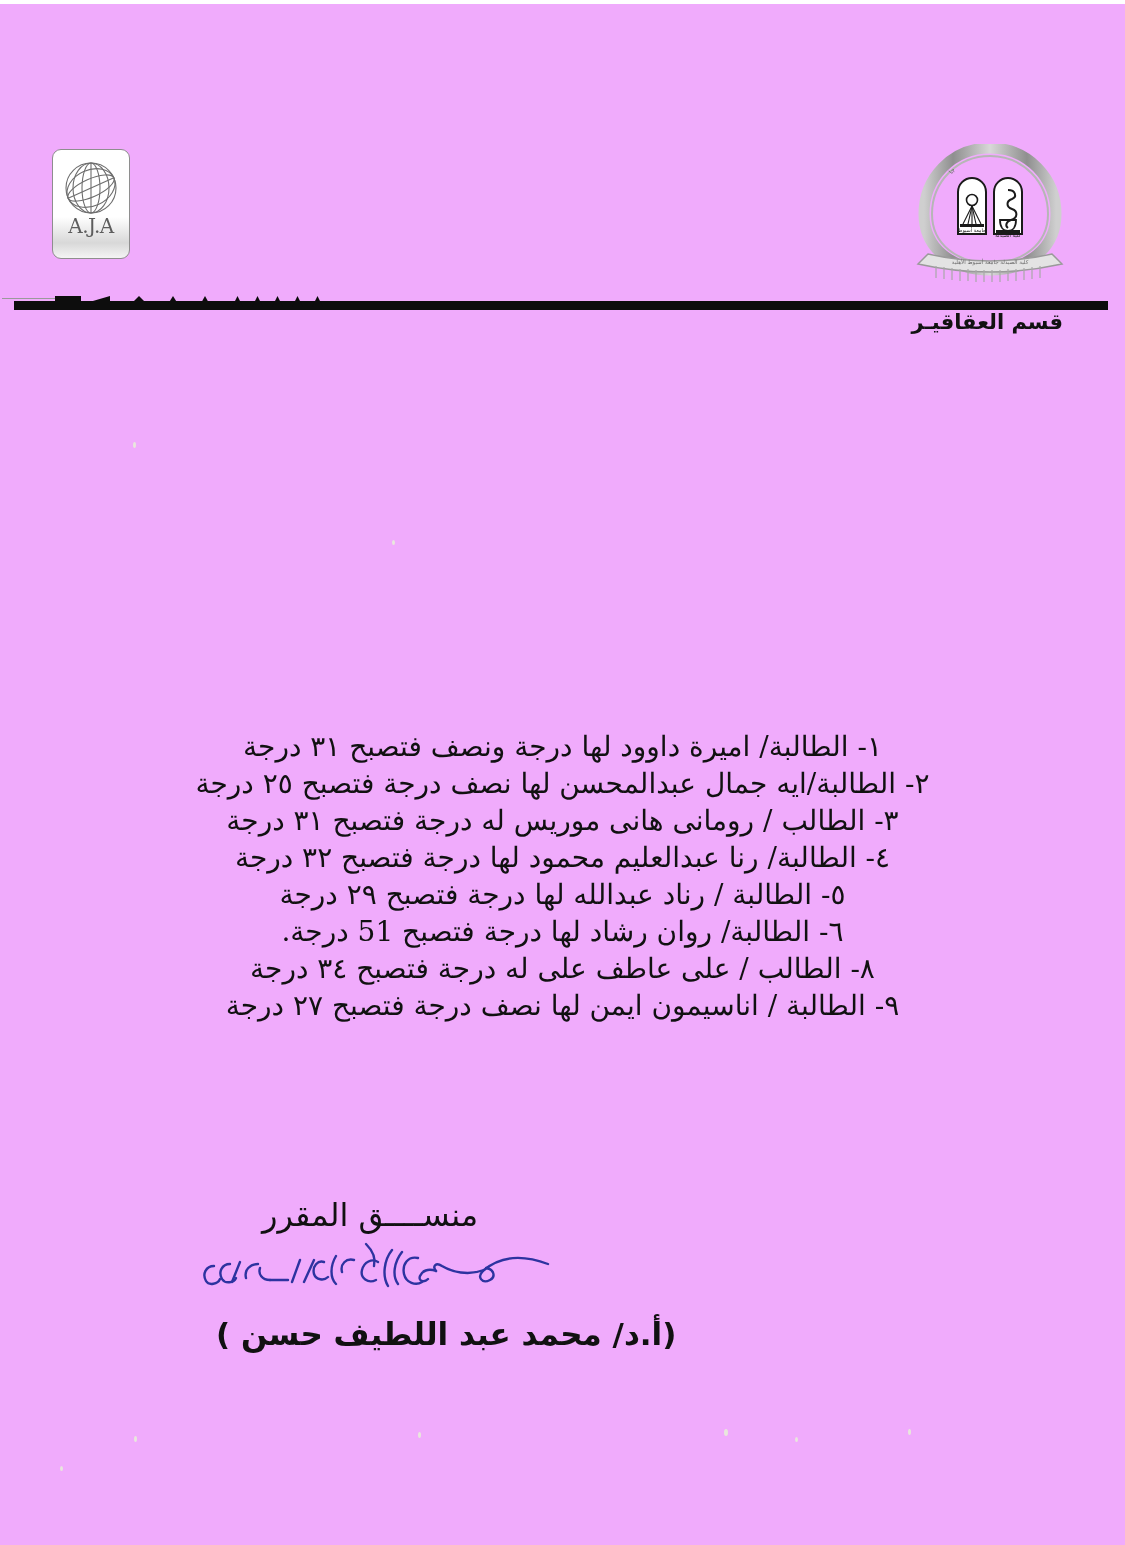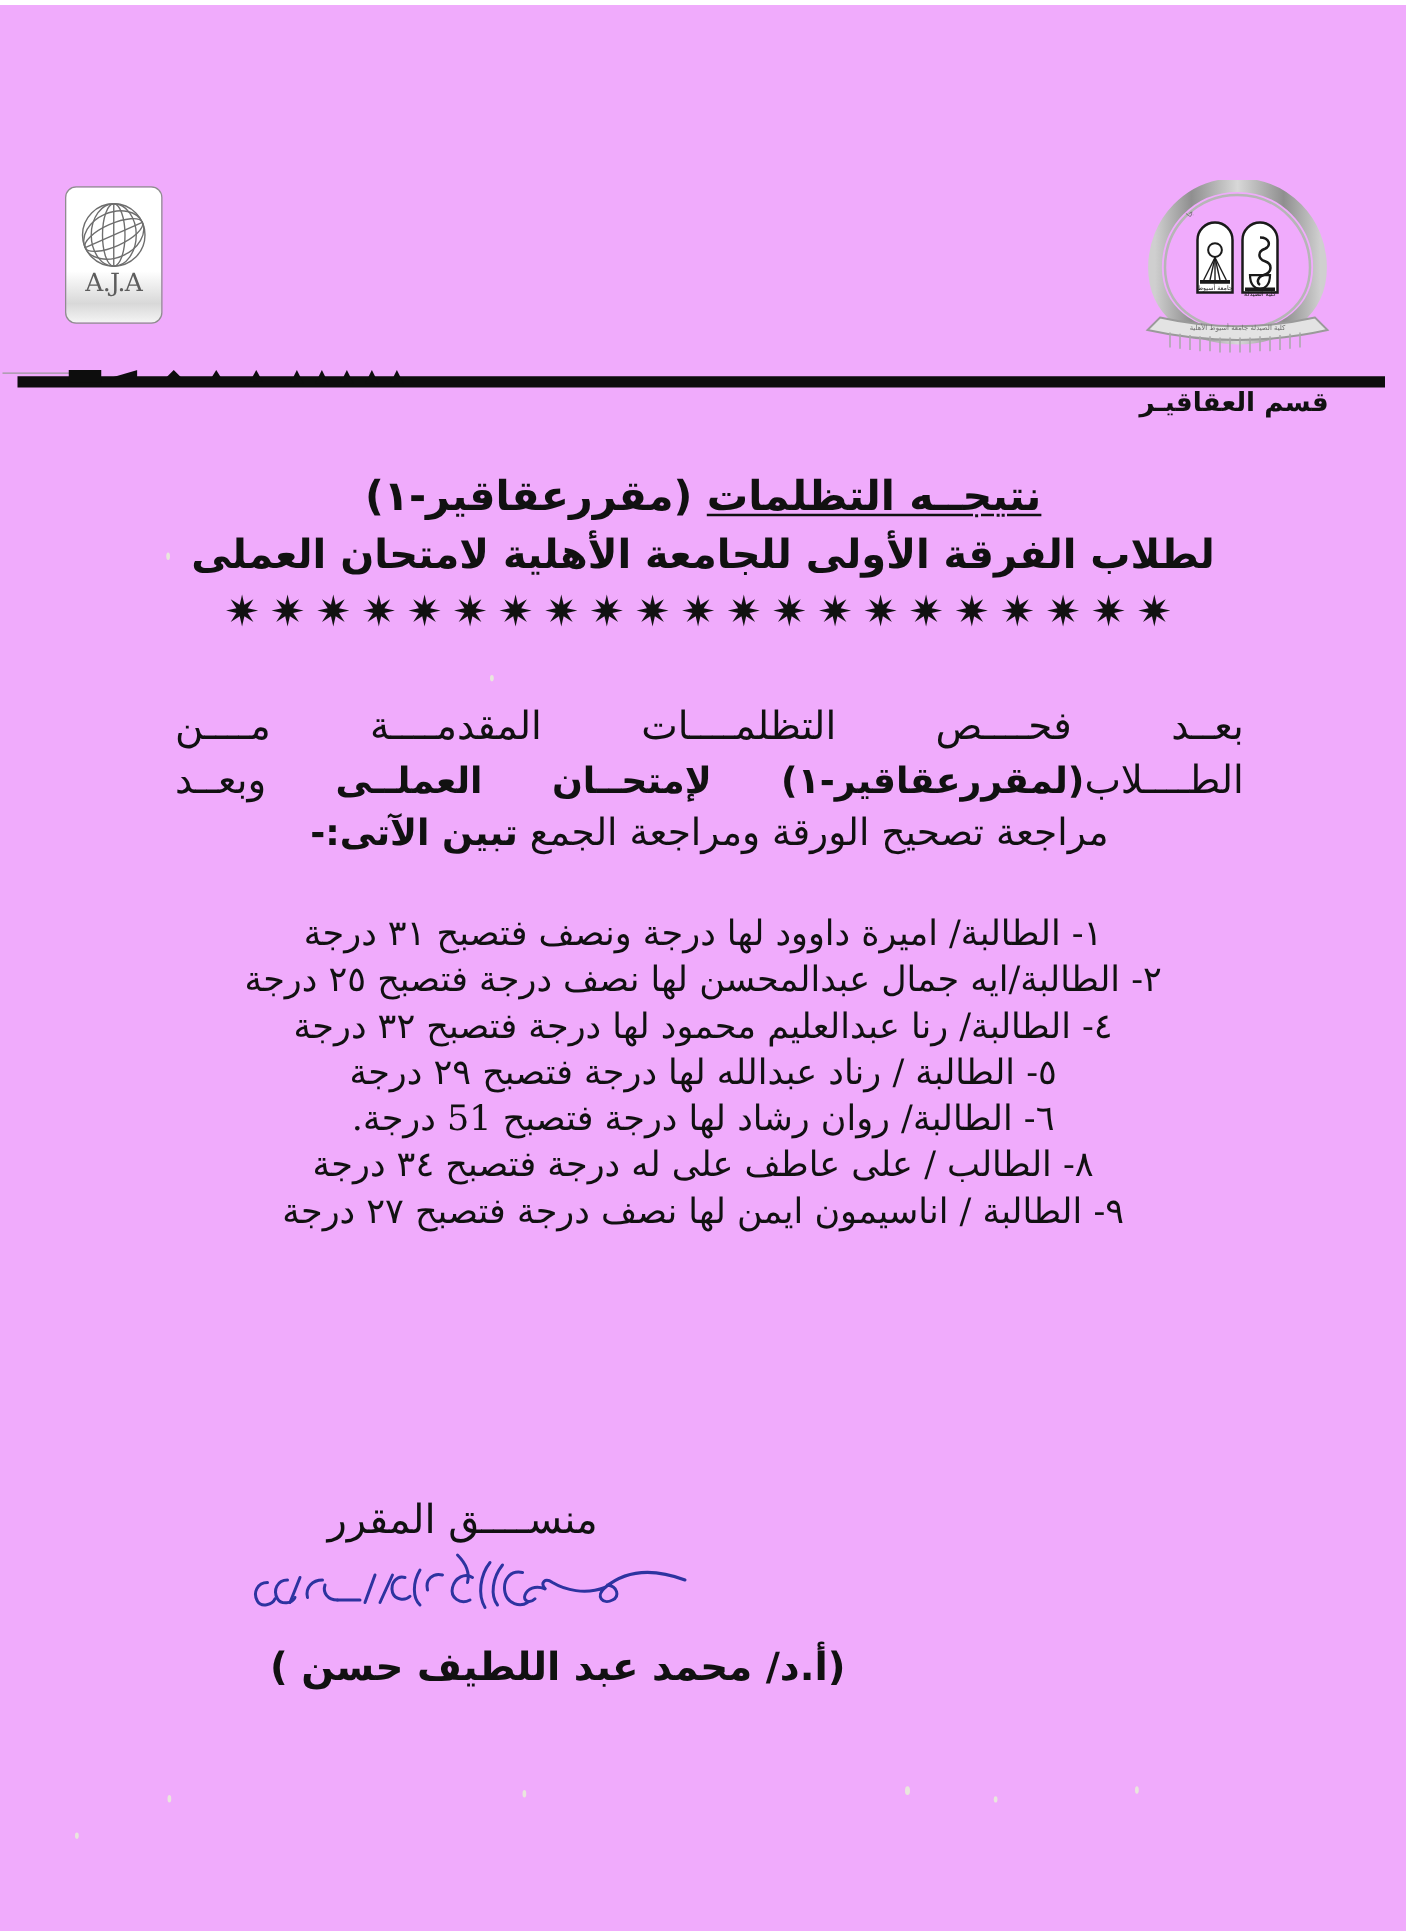--- a/index.html
+++ b/index.html
@@ -308,37 +308,26 @@
   <div class="rule-tick" style="left:168px;width:10px;height:8px;clip-path:polygon(50% 0,100% 100%,0 100%);"></div>
   <div class="rule-tick" style="left:200px;width:10px;height:9px;clip-path:polygon(50% 0,100% 100%,0 100%);"></div>
   <div class="rule-tick" style="left:232px;width:11px;height:11px;clip-path:polygon(50% 0,100% 100%,0 100%);"></div>
   <div class="rule-tick" style="left:252px;width:11px;height:11px;clip-path:polygon(50% 0,100% 100%,0 100%);"></div>
   <div class="rule-tick" style="left:272px;width:11px;height:11px;clip-path:polygon(50% 0,100% 100%,0 100%);"></div>
   <div class="rule-tick" style="left:292px;width:11px;height:11px;clip-path:polygon(50% 0,100% 100%,0 100%);"></div>
   <div class="rule-tick" style="left:312px;width:11px;height:11px;clip-path:polygon(50% 0,100% 100%,0 100%);"></div>
 
   <div class="dept-label">قسم العقاقيـر</div>
 
-  <div class="title-block">
-    <div class="title-line1">
-      <span class="underlined">نتيجــه التظلمات</span><span> (مقررعقاقير-١)</span>
-    </div>
-    <div class="title-line2">لطلاب الفرقة الأولى للجامعة الأهلية  لامتحان العملى</div>
-    <div class="stars">✷✷✷✷✷✷✷✷✷✷✷✷✷✷✷✷✷✷✷✷✷</div>
-  </div>
-
-  <div class="intro">
-    <div>بعــد فحــــص التظلمــــات المقدمــــة مــــن</div>
-    <div><span>الطــــلاب</span><b>(لمقررعقاقير-١) لإمتحــان العملــى</b><span> وبعــد</span></div>
-    <div class="l3"><span>مراجعة تصحيح الورقة ومراجعة الجمع </span><b>تبين الآتى:-</b></div>
-  </div>
+
 
   <div class="list">
     <div class="list-item"><span>١-</span> <span>الطالبة/ اميرة داوود  لها درجة ونصف  فتصبح ٣١ درجة</span></div>
     <div class="list-item"><span>٢-</span> <span>الطالبة/ايه جمال عبدالمحسن لها نصف درجة فتصبح ٢٥ درجة</span></div>
+    <div class="list-item"><span>٣-</span> <span>الطالب / رومانى هانى  موريس له  درجة فتصبح  ٣١ درجة</span></div>
     <div class="list-item"><span>٤-</span> <span>الطالبة/ رنا عبدالعليم محمود لها درجة فتصبح  ٣٢ درجة</span></div>
     <div class="list-item"><span>٥-</span> <span>الطالبة / رناد عبدالله لها درجة فتصبح  ٢٩ درجة</span></div>
     <div class="list-item"><span>٦-</span> <span>الطالبة/ روان رشاد  لها درجة فتصبح  51  درجة.</span></div>
     <div class="list-item"><span>٨-</span> <span>الطالب / على عاطف على له درجة فتصبح ٣٤ درجة</span></div>
     <div class="list-item"><span>٩-</span> <span>الطالبة / اناسيمون ايمن لها نصف درجة فتصبح ٢٧ درجة</span></div>
   </div>
 
   <div class="sig-title">منســــق المقرر</div>
 
   <svg class="sig-scribble" viewBox="0 0 370 70">

